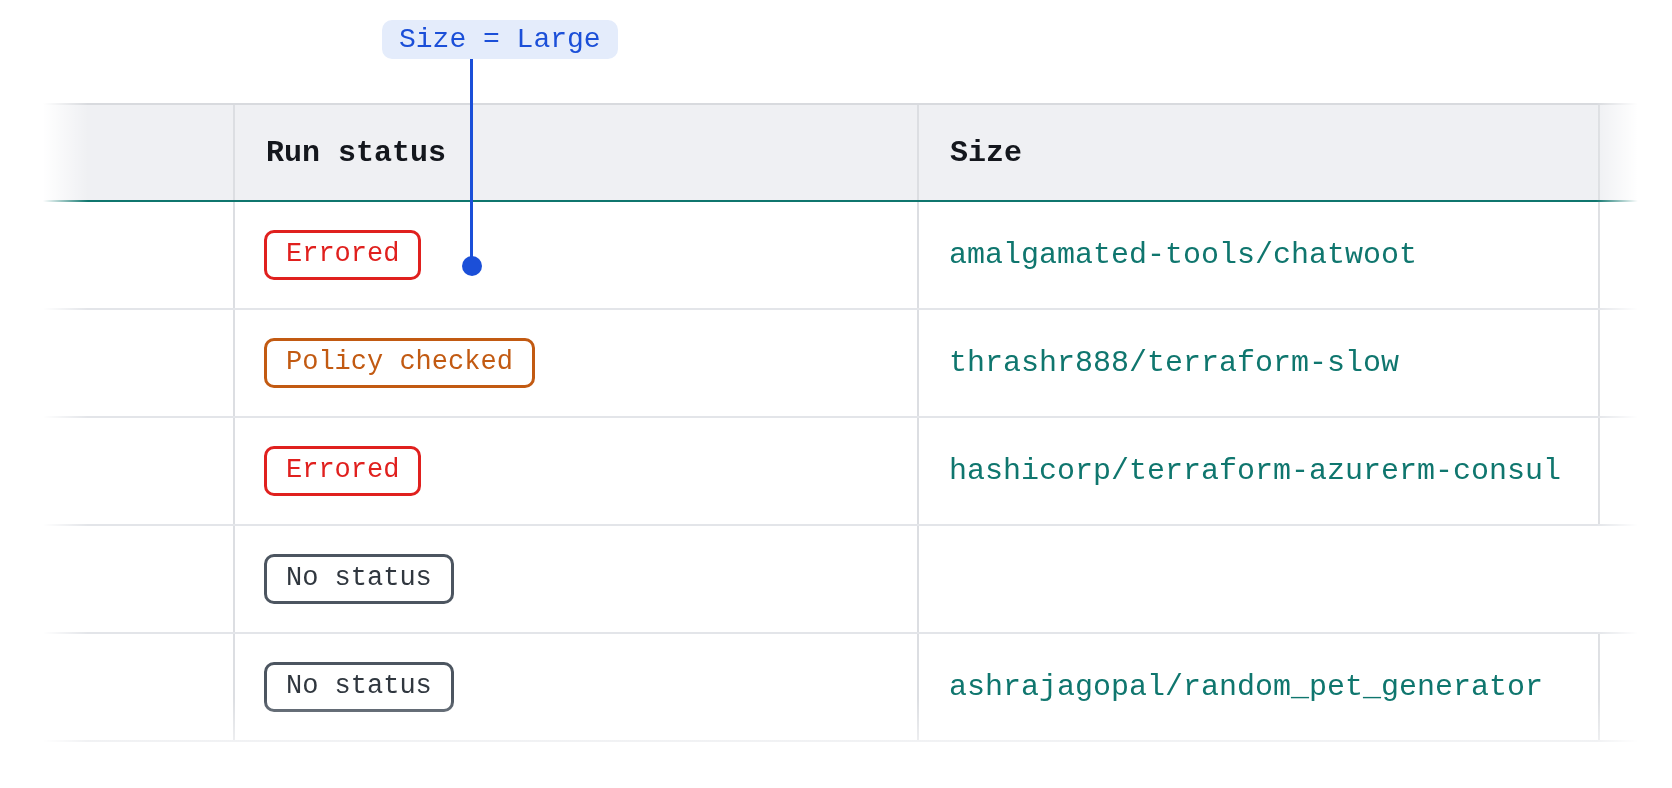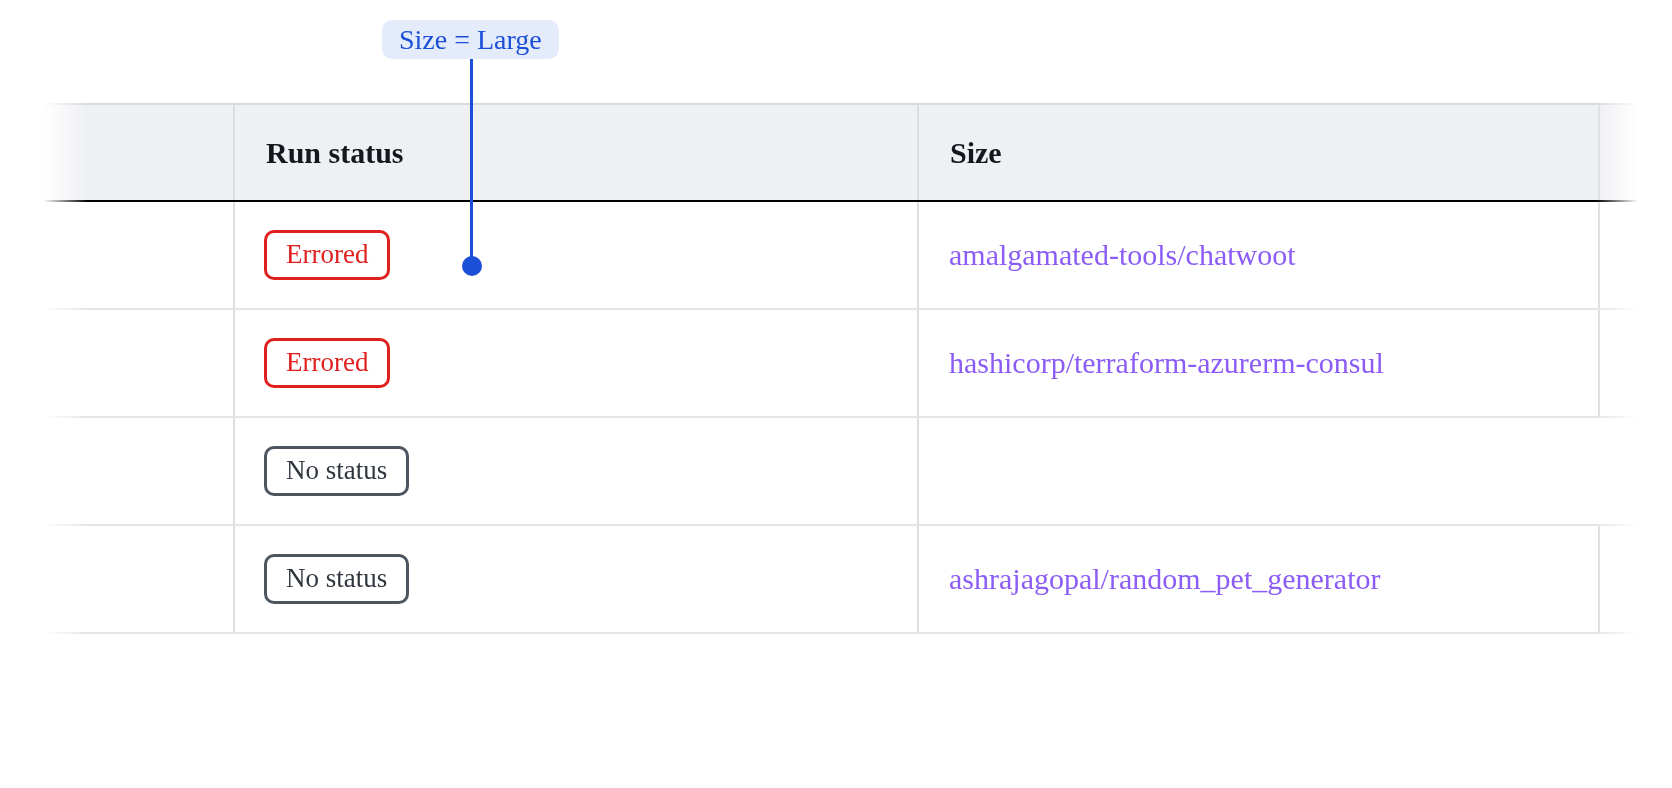--- a/index.html
+++ b/index.html
@@ -2,21 +2,21 @@
 <html style="--accent: #1b4fd8; --pill-bg: #e4ecfb; --errored: #e0201e; --policy-checked: #c25a12; --no-status-border: #4c5560; --no-status-text: #30373f;"><head>
 <meta charset="utf-8">
 <style>
   * { margin:0; padding:0; box-sizing:border-box; }
   html,body { background:#ffffff; }
   .canvas {
     position:relative;
     width:1672px; height:788px;
     background:#ffffff;
     overflow:hidden;
-    font-family:Liberation Serif, serif;
+    font-family:Liberation Mono, monospace;
     border-radius:19px;
   }
 
   
   .pill {
     position:absolute; left:382px; top:20px; height:39px;
     display:inline-flex; align-items:center;
     padding:0 17px;
     background:var(--pill-bg,#e4ecfb);
     color:var(--accent,#1b4fd8);
@@ -44,39 +44,39 @@
     z-index:1;
   }
   .thead, .trow {
     display:grid;
     grid-template-columns:193px 684px 681px 47px;
   }
   .thead {
     height:99px;
     background:#eff0f3;
     border-top:2px solid #d8dade;
-    border-bottom:2px solid #000000;
+    border-bottom:2px solid #0f766e;
     color:#14171d;
     font-size:30px; font-weight:700;
   }
   .trow {
     height:108px;
     background:#ffffff;
     border-bottom:2px solid #e3e5e9;
   }
   .cell {
     display:flex; align-items:center;
     height:100%;
     overflow:hidden; white-space:nowrap;
   }
   .cell.bl { border-left:2px solid #dcdee2; }
   .cell.pad-head { padding-left:31px; }
   .cell.pad-status { padding-left:29px; }
   .cell.pad-repo { padding-left:30px; }
-  .repo-name { font-size:30px; color:#8b5cf6; }
+  .repo-name { font-size:30px; color:#0f766e; }
 
   .badge {
     display:inline-flex; align-items:center;
     border:3px solid #4c5560;
     border-radius:10px;
     padding:4px 19px;
     font-size:27px; font-weight:500;
     line-height:1.3;
     color:#30373f;
     white-space:nowrap;
@@ -133,20 +133,30 @@
       <div class="cell"></div>
       <div class="cell bl pad-status">
         <span class="badge" data-variant="errored">Errored</span>
       </div>
       <div class="cell bl pad-repo">
         <span class="repo-name">amalgamated-tools/chatwoot</span>
       </div>
       <div class="cell bl"></div>
     </div>
 
+    <div class="trow">
+      <div class="cell"></div>
+      <div class="cell bl pad-status">
+        <span class="badge" data-variant="policy-checked">Policy checked</span>
+      </div>
+      <div class="cell bl pad-repo">
+        <span class="repo-name">thrashr888/terraform-slow</span>
+      </div>
+      <div class="cell bl"></div>
+    </div>
 
     <div class="trow">
       <div class="cell"></div>
       <div class="cell bl pad-status">
         <span class="badge" data-variant="errored">Errored</span>
       </div>
       <div class="cell bl pad-repo">
         <span class="repo-name">hashicorp/terraform-azurerm-consul</span>
       </div>
       <div class="cell bl"></div>

